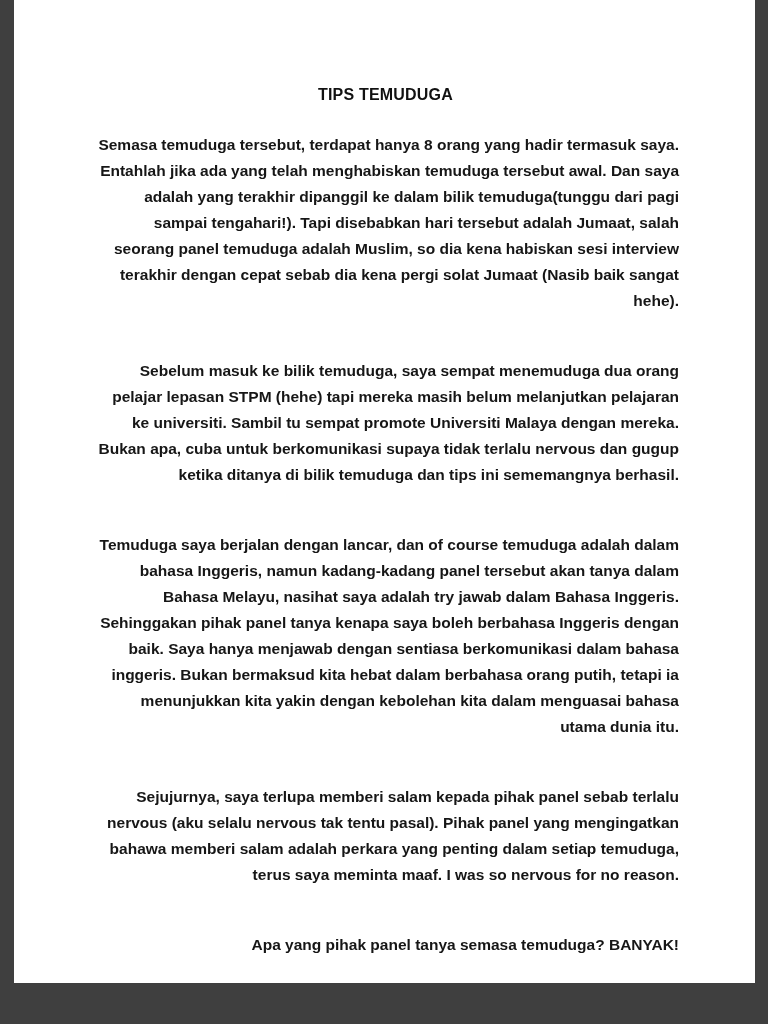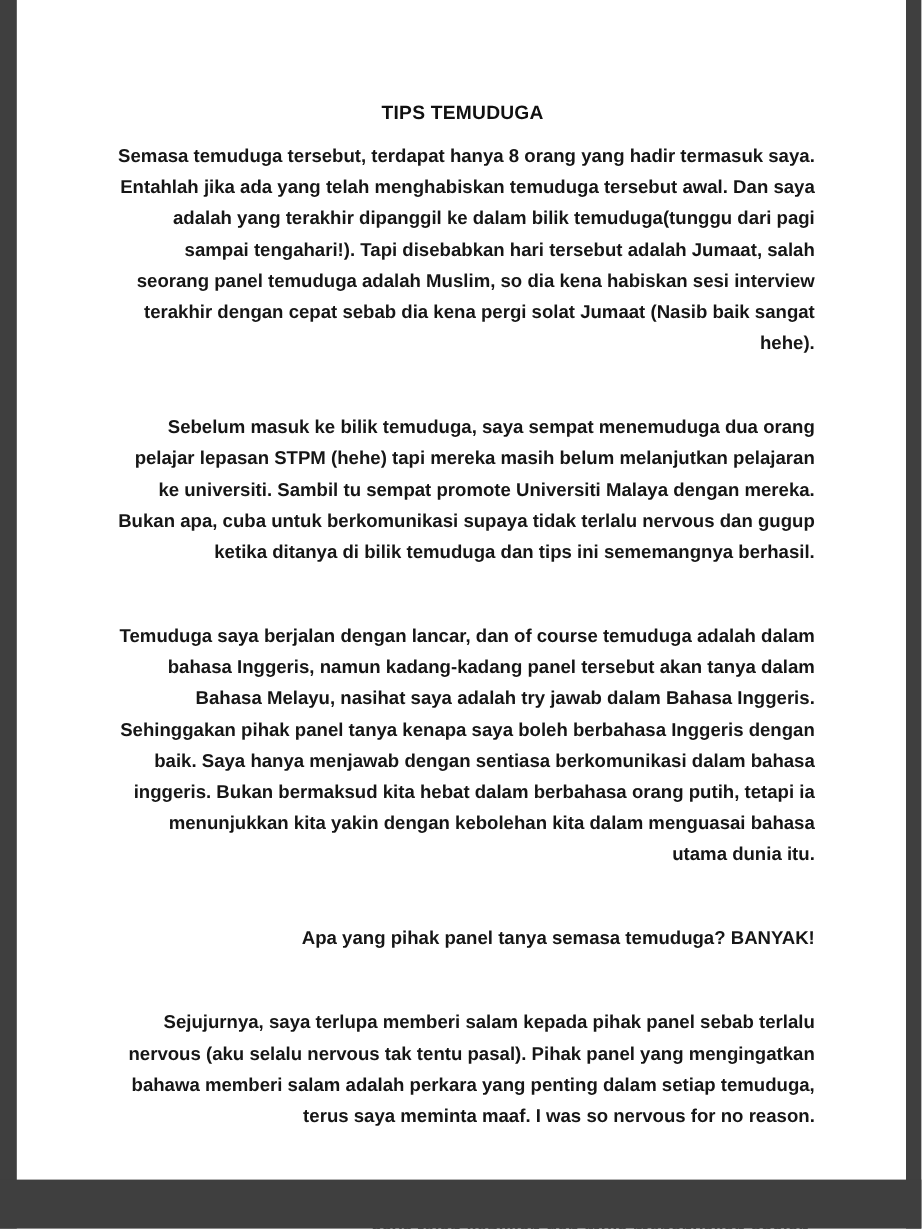--- a/index.html
+++ b/index.html
@@ -36,21 +36,21 @@
     bottom: 41px;
     background: #ffffff;
     box-sizing: border-box;
     padding: 86px 76px 0 78px;
     color: #111111;
   }
   .doc-title {
     text-align: center;
     font-size: 16px;
     font-weight: bold;
-    margin: 0 0 14px 0;
+    margin: 0 0 28px 0;
     letter-spacing: 0.2px;
   }
   .doc-paragraph {
     font-size: 15.5px;
     font-weight: bold;
     line-height: 26px;
     margin: 0 0 44px 0;
     text-align: right;
     color: #161616;
   }
@@ -67,18 +67,18 @@
 
 <div class="document-page">
   <h1 class="doc-title">TIPS TEMUDUGA</h1>
 
   <p class="doc-paragraph">Semasa temuduga tersebut, terdapat hanya 8 orang yang hadir termasuk saya. Entahlah jika ada yang telah menghabiskan temuduga tersebut awal. Dan saya adalah yang terakhir dipanggil ke dalam bilik temuduga(tunggu dari pagi sampai tengahari!). Tapi disebabkan hari tersebut adalah Jumaat, salah seorang panel temuduga adalah Muslim, so dia kena habiskan sesi interview terakhir dengan cepat sebab dia kena pergi solat Jumaat (Nasib baik sangat hehe).</p>
 
   <p class="doc-paragraph">Sebelum masuk ke bilik temuduga, saya sempat menemuduga dua orang pelajar lepasan STPM (hehe) tapi mereka masih belum melanjutkan pelajaran ke universiti. Sambil tu sempat promote Universiti Malaya dengan mereka. Bukan apa, cuba untuk berkomunikasi supaya tidak terlalu nervous dan gugup ketika ditanya di bilik temuduga dan tips ini sememangnya berhasil.</p>
 
   <p class="doc-paragraph">Temuduga saya berjalan dengan lancar, dan of course temuduga adalah dalam bahasa Inggeris, namun kadang-kadang panel tersebut akan tanya dalam Bahasa Melayu, nasihat saya adalah try jawab dalam Bahasa Inggeris. Sehinggakan pihak panel tanya kenapa saya boleh berbahasa Inggeris dengan baik. Saya hanya menjawab dengan sentiasa berkomunikasi dalam bahasa inggeris. Bukan bermaksud kita hebat dalam berbahasa orang putih, tetapi ia menunjukkan kita yakin dengan kebolehan kita dalam menguasai bahasa utama dunia itu.</p>
 
+  <p class="doc-paragraph">Sejujurnya, saya terlupa memberi salam kepada pihak panel sebab terlalu nervous (aku selalu nervous tak tentu pasal). Pihak panel yang mengingatkan bahawa memberi salam adalah perkara yang penting dalam setiap temuduga, terus saya meminta maaf. I was so nervous for no reason.</p>
+
   <p class="doc-paragraph single-line">Apa yang pihak panel tanya semasa temuduga? BANYAK!</p>
-
-  <p class="doc-paragraph">Sejujurnya, saya terlupa memberi salam kepada pihak panel sebab terlalu nervous (aku selalu nervous tak tentu pasal). Pihak panel yang mengingatkan bahawa memberi salam adalah perkara yang penting dalam setiap temuduga, terus saya meminta maaf. I was so nervous for no reason.</p>
 
   <p class="doc-paragraph">Setelah itu, pihak panel mengambil masa membelek dokumen-dokumen yang saya telah kepilkan dan mula menanyakan soalan.</p>
 </div>
 
 </body></html>

